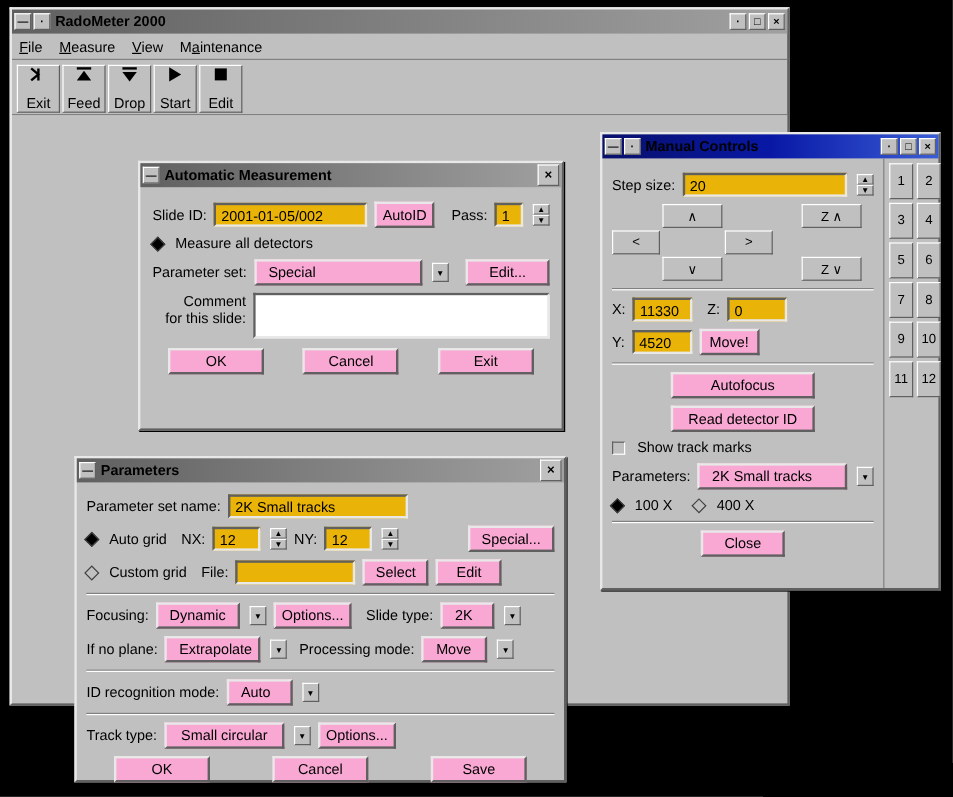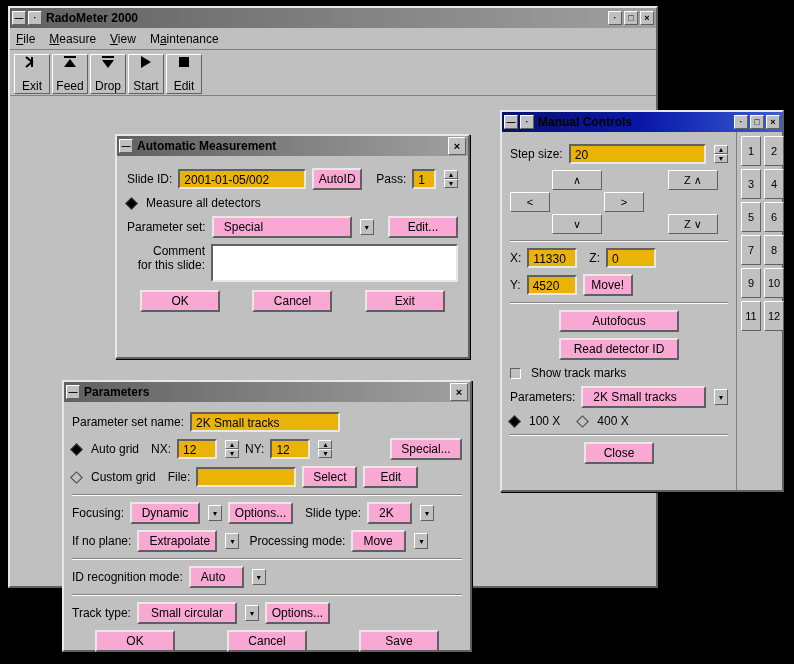--- a/index.html
+++ b/index.html
@@ -170,21 +170,21 @@
       <span class="diamond"></span>
       <span class="lbl">Custom grid</span>
       <span class="lbl" style="margin-left:6px">File:</span>
       <div class="input" style="width:100px"></div>
       <div class="btn" style="width:55px">Select</div>
       <div class="btn" style="width:55px">Edit</div>
     </div>
     <hr>
     <div class="row">
       <span class="lbl">Focusing:</span>
-      <div class="btn" style="width:70px;justify-content:center">
+      <div class="btn" style="width:70px;justify-content:flex-end">
           <span>Dynamic</span>
         </div>
         <div class="ddarrow">▾</div>
       <div class="btn" style="width:65px">Options...</div>
       <span class="lbl" style="margin-left:6px">Slide type:</span>
       <div class="btn" style="width:45px;justify-content:flex-start">
           <span>2K</span>
         </div>
         <div class="ddarrow">▾</div>
     </div>

